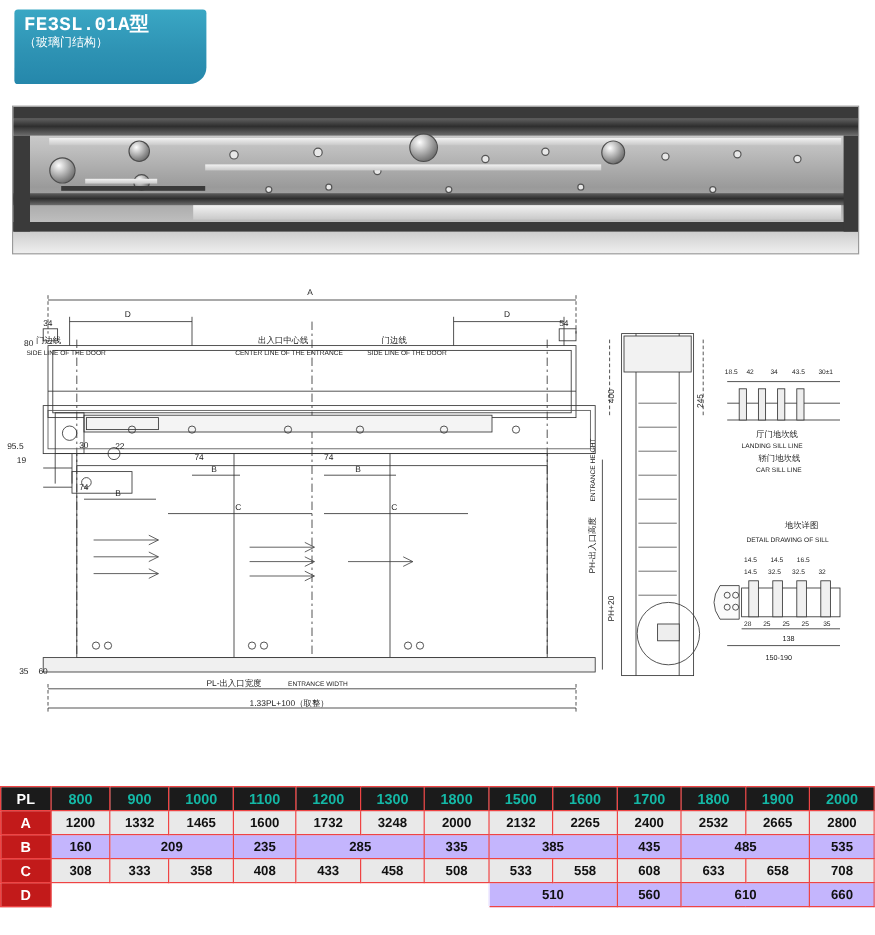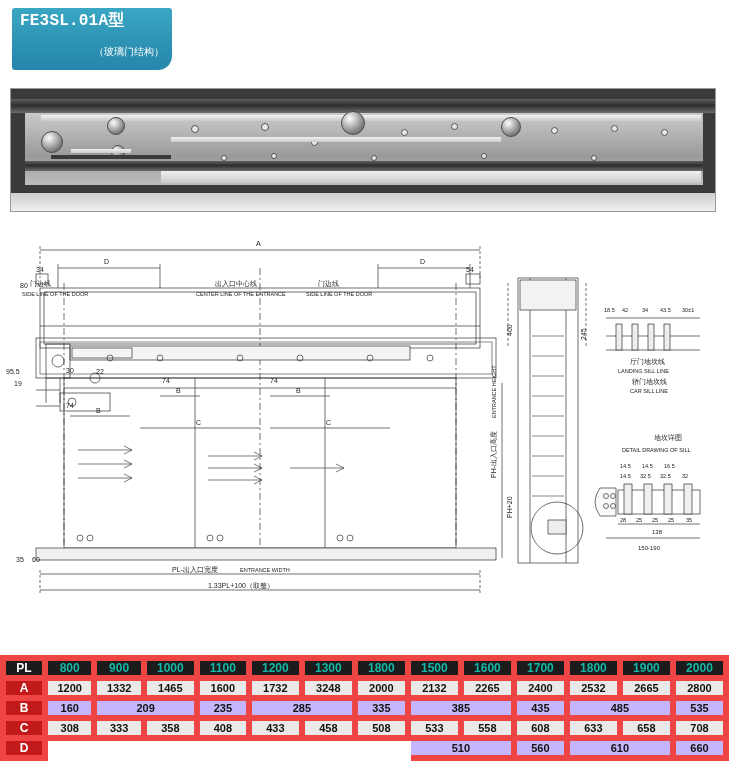--- a/index.html
+++ b/index.html
@@ -35,23 +35,23 @@
     white-space: nowrap;
     font-family: Liberation Mono, monospace;
   }
   #title-badge .t2 {
     font-size: 16px;
     font-weight: bold;
     line-height: 19px;
   }
   #title-badge .t3 {
     font-size: 10px;
-    text-align: right;
+    text-align: left;
     line-height: 12px;
-    margin-top: 16px;
+    margin-top: 0px;
   }
 
   
   #photo {
     position: absolute;
     left: 10px; top: 88px;
     width: 706px; height: 124px;
     background: linear-gradient(to bottom, #e9e9e9 0%, #d7d7d7 8%, #bdbdbd 30%, #9a9a9a 55%, #bdbdbd 78%, #efefef 100%);
     border: 1px solid #9a9a9a;
     overflow: hidden;
@@ -90,21 +90,21 @@
 
   
   #spec-table {
     position: absolute;
     left: 0; top: 655px;
     width: 729px;
     border-collapse: collapse;
     font-size: 11px;
   }
   #spec-table td, #spec-table th {
-    border: 6px solid #ef4444;
+    border: 1px solid #ef4444;
     text-align: center;
     height: 20px;
     padding: 0;
     font-weight: bold;
   }
   #spec-table .rowhead {
     background: #c21a1a;
     color: #fff;
     width: 42px;
     font-size: 12px;

